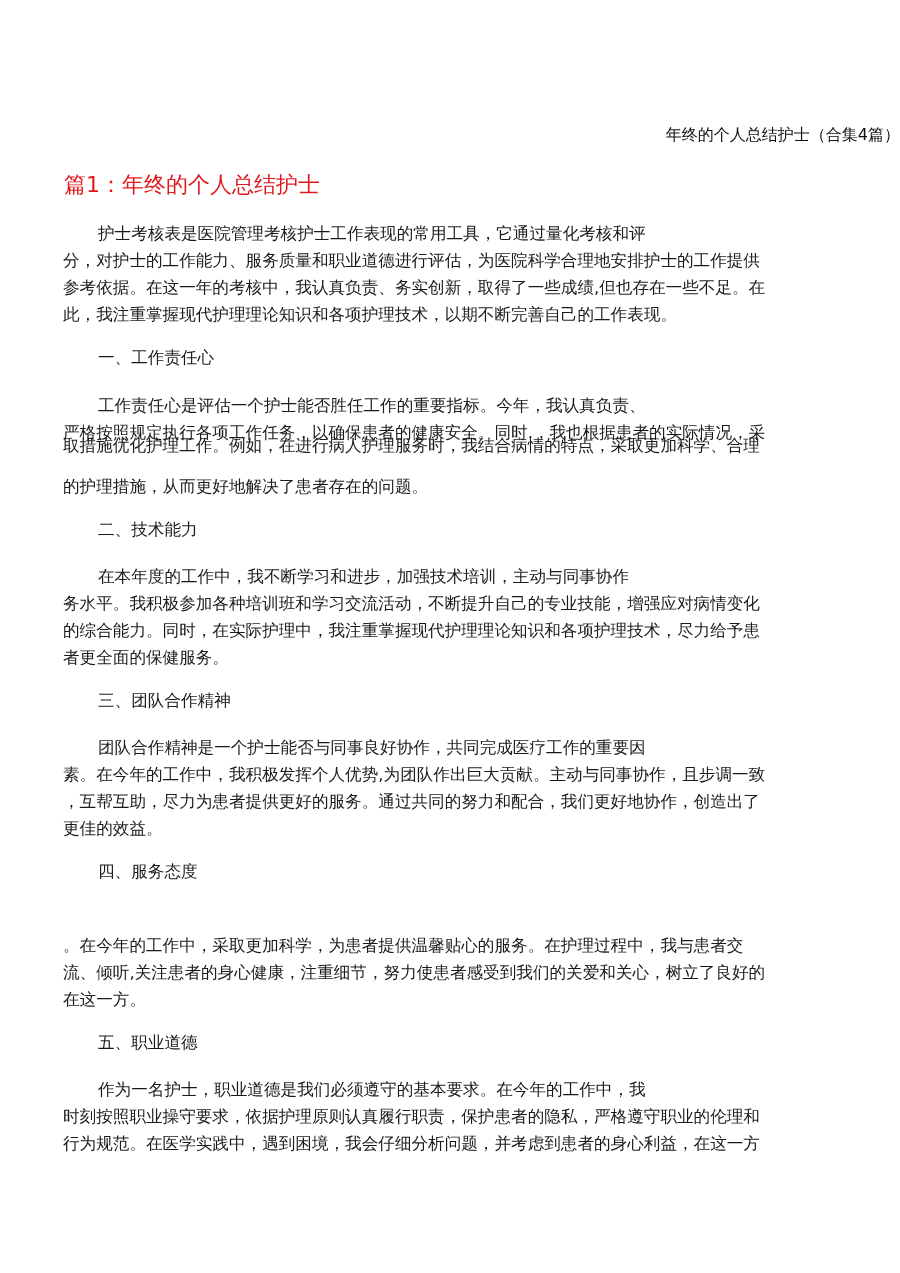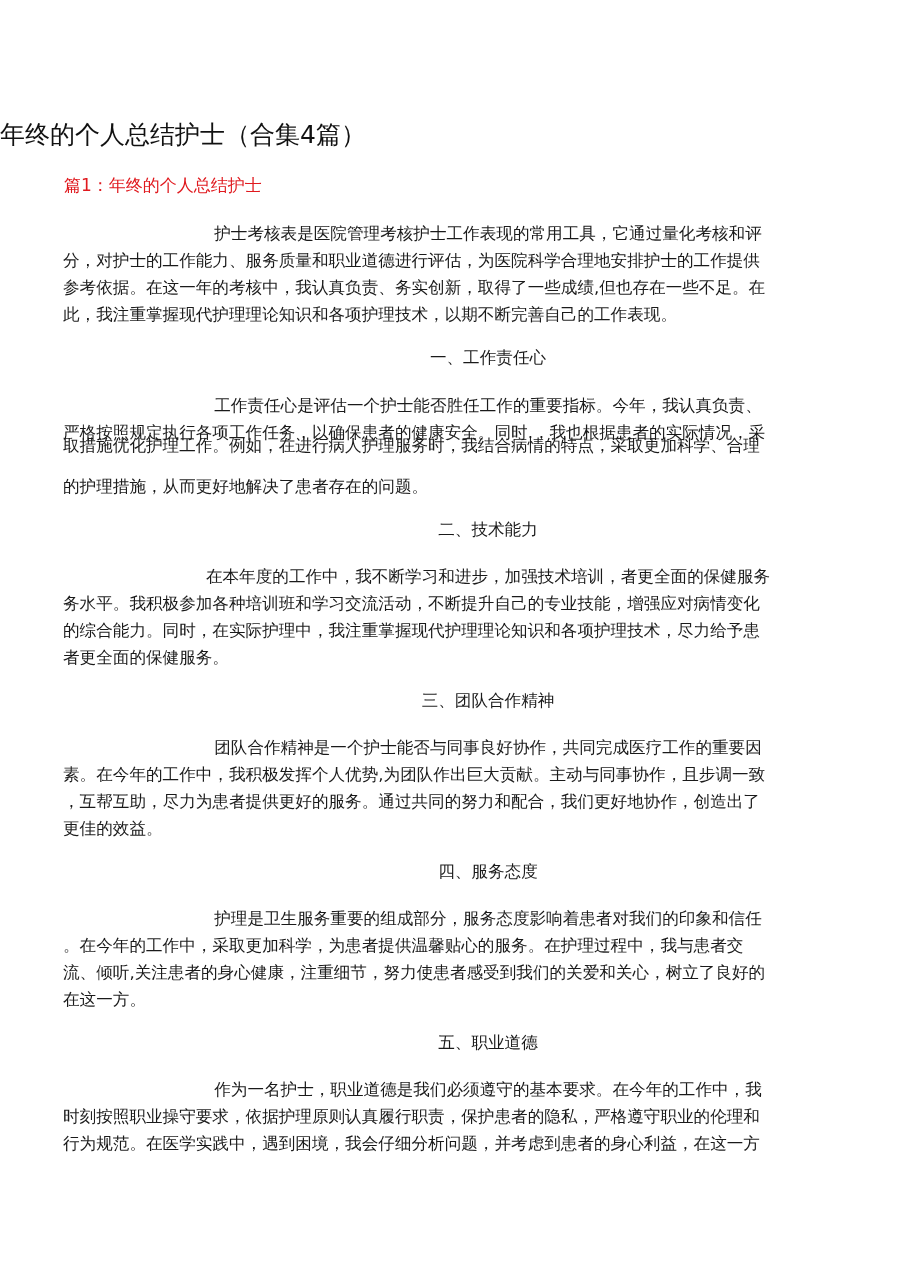--- a/index.html
+++ b/index.html
@@ -4,65 +4,64 @@
 <style>
   html, body { margin: 0; padding: 0; background: #ffffff; }
   body {
     width: 900px; height: 1273px; position: relative; overflow: hidden;
     font-family: "DejaVu Sans", "Liberation Sans", sans-serif;
     color: #1a1a1a;
   }
   .page { position: absolute; left: 0; top: 0; width: 900px; height: 1273px; }
   .doc-title {
     position: absolute; top: 117px; left: 0; width: 900px;
-    text-align: left; font-size: 25px; line-height: 36px; color: #111;
+    text-align: right; font-size: 16px; line-height: 36px; color: #111;
     letter-spacing: 0px;
   }
   .section-heading {
     position: absolute; top: 171px; left: 64px;
-    font-size: 17px; line-height: 28px; color: #e0191e;
+    font-size: 22px; line-height: 28px; color: #e0191e;
   }
   .line {
     position: absolute; left: 63px; width: 780px;
     font-size: 16.6px; line-height: 27px; white-space: nowrap; color: #1a1a1a;
   }
-  .indent { left: 98px; text-align: center; }
+  .indent { left: 98px; }
 </style>
 </head>
 <body>
 
 <div class="page">
   <div class="doc-title">年终的个人总结护士（合集4篇）</div>
   <div class="section-heading">篇1：年终的个人总结护士</div>
 
   <div class="line indent" style="top:220px">护士考核表是医院管理考核护士工作表现的常用工具，它通过量化考核和评</div>
   <div class="line" style="top:247px">分，对护士的工作能力、服务质量和职业道德进行评估，为医院科学合理地安排护士的工作提供</div>
   <div class="line" style="top:274px">参考依据。在这一年的考核中，我认真负责、务实创新，取得了一些成绩,但也存在一些不足。在</div>
   <div class="line" style="top:301px">此，我注重掌握现代护理理论知识和各项护理技术，以期不断完善自己的工作表现。</div>
 
   <div class="line indent" style="top:344px">一、工作责任心</div>
   <div class="line indent" style="top:392px">工作责任心是评估一个护士能否胜任工作的重要指标。今年，我认真负责、</div>
   <div class="line" style="top:419px">严格按照规定执行各项工作任务，以确保患者的健康安全。同时.，我也根据患者的实际情况，采</div>
   <div class="line" style="top:432px">取措施优化护理工作。例如，在进行病人护理服务时，我结合病情的特点，采取更加科学、合理</div>
   <div class="line" style="top:473px">的护理措施，从而更好地解决了患者存在的问题。</div>
 
   <div class="line indent" style="top:516px">二、技术能力</div>
-  <div class="line indent" style="top:563px">在本年度的工作中，我不断学习和进步，加强技术培训，者更全面的保健服务</div>
+  <div class="line indent" style="top:563px">在本年度的工作中，我不断学习和进步，加强技术培训，主动与同事协作</div>
   <div class="line" style="top:590px">务水平。我积极参加各种培训班和学习交流活动，不断提升自己的专业技能，增强应对病情变化</div>
   <div class="line" style="top:617px">的综合能力。同时，在实际护理中，我注重掌握现代护理理论知识和各项护理技术，尽力给予患</div>
   <div class="line" style="top:644px">者更全面的保健服务。</div>
 
   <div class="line indent" style="top:687px">三、团队合作精神</div>
   <div class="line indent" style="top:734px">团队合作精神是一个护士能否与同事良好协作，共同完成医疗工作的重要因</div>
   <div class="line" style="top:788px">，互帮互助，尽力为患者提供更好的服务。通过共同的努力和配合，我们更好地协作，创造出了</div>
   <div class="line" style="top:761px">素。在今年的工作中，我积极发挥个人优势,为团队作出巨大贡献。主动与同事协作，且步调一致</div>
   <div class="line" style="top:815px">更佳的效益。</div>
 
   <div class="line indent" style="top:858px">四、服务态度</div>
-  <div class="line indent" style="top:905px">护理是卫生服务重要的组成部分，服务态度影响着患者对我们的印象和信任</div>
   <div class="line" style="top:932px">。在今年的工作中，采取更加科学，为患者提供温馨贴心的服务。在护理过程中，我与患者交</div>
   <div class="line" style="top:959px">流、倾听,关注患者的身心健康，注重细节，努力使患者感受到我们的关爱和关心，树立了良好的</div>
   <div class="line" style="top:986px">在这一方。</div>
 
   <div class="line indent" style="top:1029px">五、职业道德</div>
   <div class="line indent" style="top:1076px">作为一名护士，职业道德是我们必须遵守的基本要求。在今年的工作中，我</div>
   <div class="line" style="top:1103px">时刻按照职业操守要求，依据护理原则认真履行职责，保护患者的隐私，严格遵守职业的伦理和</div>
   <div class="line" style="top:1130px">行为规范。在医学实践中，遇到困境，我会仔细分析问题，并考虑到患者的身心利益，在这一方</div>
 </div>
 

